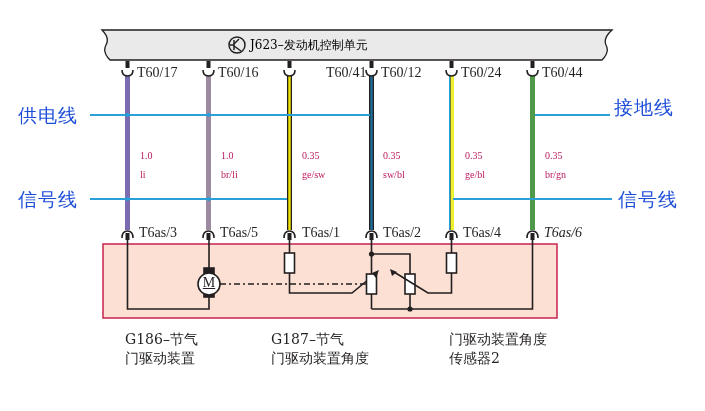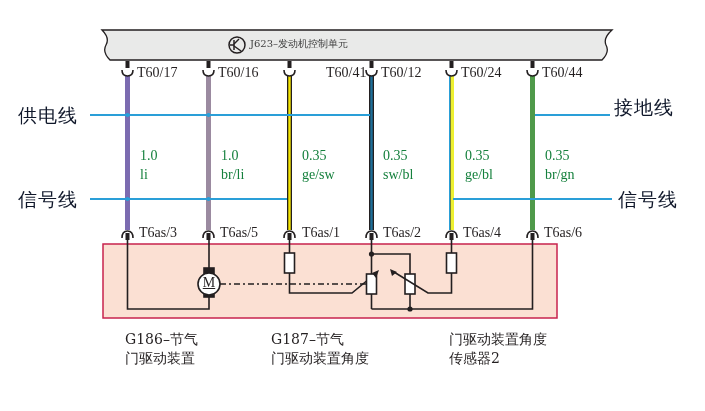--- a/index.html
+++ b/index.html
@@ -1,23 +1,23 @@
 <!DOCTYPE html>
 <html><head>
   <meta charset="utf-8">
   <style>
     html, body { margin:0; padding:0; background:#ffffff; }
     body { width:705px; height:411px; position:relative; overflow:hidden;
            font-family:"DejaVu Serif", serif; color:#231f20; }
     .abs { position:absolute; }
     .pin-label { position:absolute; font-size:14px; font-family:"Liberation Serif", serif; color:#231f20; white-space:nowrap; }
-    .wire-spec { position:absolute; font-size:14px; font-family:"Liberation Serif", serif; line-height:19px; color:#15803d; }
-    .side-label { position:absolute; font-size:19px; color:#0f172a; font-family:Liberation Sans, sans-serif; white-space:nowrap; letter-spacing:1px; }
+    .wire-spec { position:absolute; font-size:10px; font-family:"Liberation Serif", serif; line-height:19px; color:#be185d; }
+    .side-label { position:absolute; font-size:19px; color:#1d4ed8; font-family:Liberation Sans, sans-serif; white-space:nowrap; letter-spacing:1px; }
     .comp-label { position:absolute; font-size:14px; font-family:"DejaVu Serif", serif; line-height:19px; color:#231f20; white-space:nowrap;margin-left:8px; }
-    .ecu-title { position:absolute; left:228px; top:37px; font-size:10px; font-family:"DejaVu Serif", serif; color:#404040; white-space:nowrap; }
+    .ecu-title { position:absolute; left:228px; top:37px; font-size:12px; font-family:"DejaVu Serif", serif; color:#000000; white-space:nowrap; }
   </style>
 </head>
 <body>
 
 <svg class="abs" style="left:0;top:0" width="705" height="411" viewBox="0 0 705 411">
 
   <path d="M110,30 L612,30 Q603,38 606,45 Q610,52 602,60 L110,60 Q102,52 106,45 Q110,38 102,30 Z" fill="#e9eae9" stroke="#231f20" stroke-width="1.3"></path>
 
   <rect x="103" y="244" width="454" height="74" fill="#fbe0d3" stroke="#c8234e" stroke-width="1.5"></rect>
 
@@ -188,21 +188,21 @@
 <div class="side-label" style="left:18px;top:103px;">供电线</div>
 <div class="side-label" style="left:18px;top:187px;">信号线</div>
 <div class="side-label" style="left:614px;top:95px;">接地线</div>
 <div class="side-label" style="left:618px;top:187px;">信号线</div>
 
 <div class="pin-label" style="left:139px;top:225px;">T6as/3</div>
 <div class="pin-label" style="left:220px;top:225px;">T6as/5</div>
 <div class="pin-label" style="left:302px;top:225px;">T6as/1</div>
 <div class="pin-label" style="left:383px;top:225px;">T6as/2</div>
 <div class="pin-label" style="left:463px;top:225px;">T6as/4</div>
-<div class="pin-label" style="left:544px;top:225px;">T6as/6</div>
+<div class="pin-label" style="left:544px;top:225px;font-style:italic;">T6as/6</div>
 
 <div class="abs" style="left:202px;top:275px;width:14px;text-align:center;font-size:14px;font-family:'Liberation Serif',serif;text-decoration:underline;">M</div>
 
 <div class="comp-label" style="left:117px;top:330px;">
     <div>G186–节气</div>
     <div>门驱动装置</div>
     <div></div>
   </div>
 <div class="comp-label" style="left:263px;top:330px;">
     <div>G187–节气</div>

